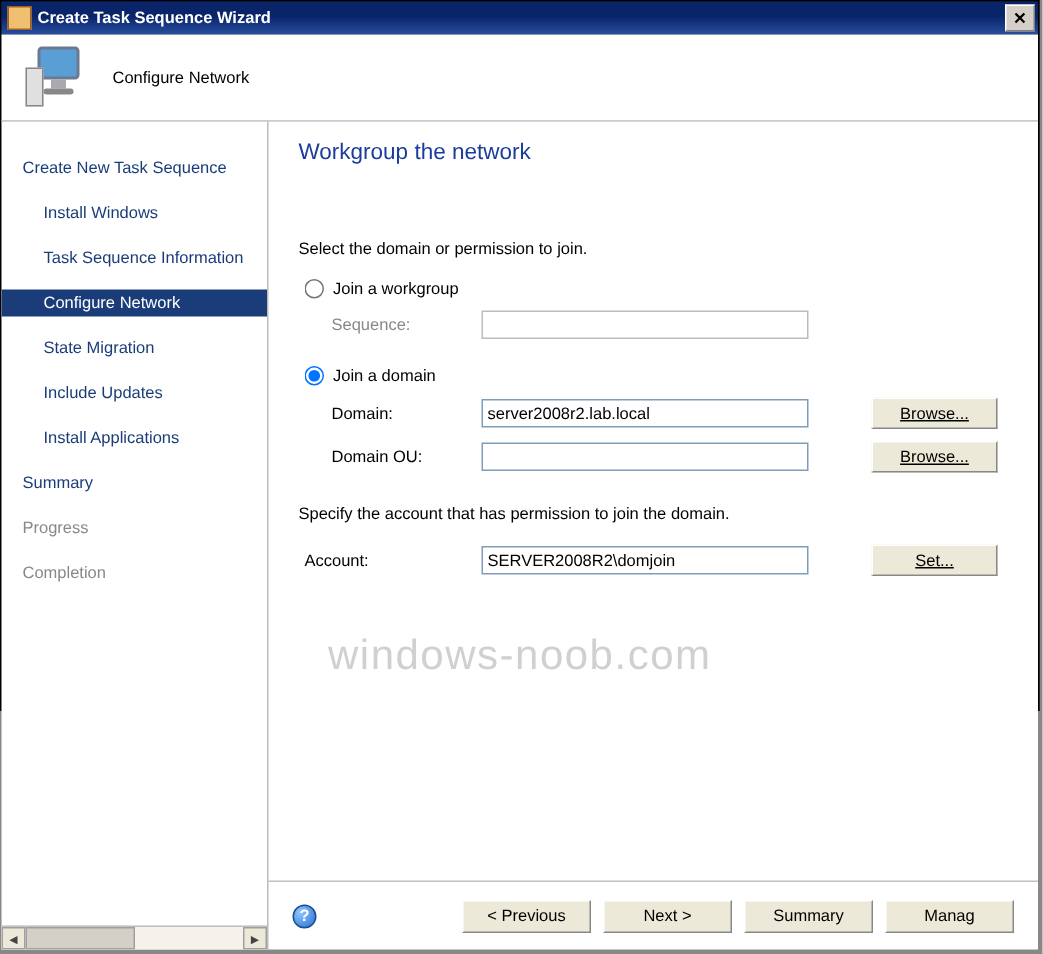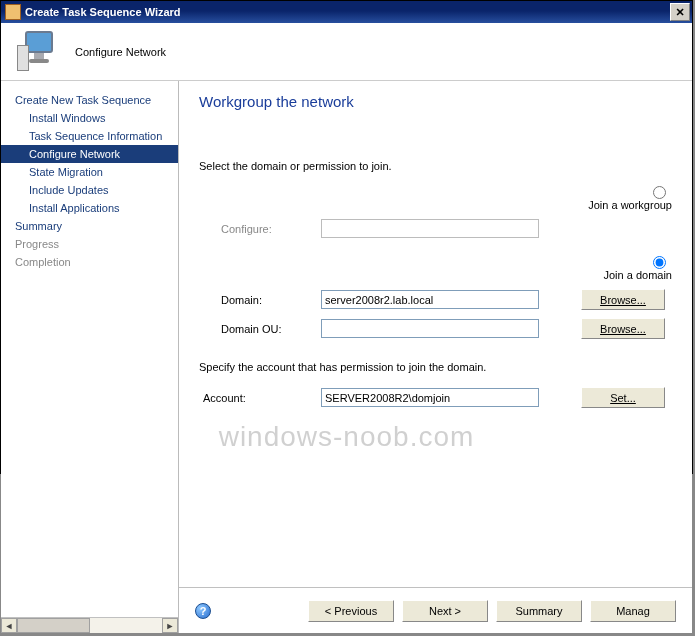--- a/index.html
+++ b/index.html
@@ -77,20 +77,21 @@
       padding-top: 10px;
       font-size: 11px;
       position: relative;
       overflow-x: hidden;
     }
     .sidebar .step {
       padding: 3px 6px 3px 14px;
       color: #1a3d7a;
       white-space: nowrap;
       cursor: default;
+      margin-top: 12px;
     }
     .sidebar .step.sub { padding-left: 28px; }
     .sidebar .step.selected {
       background: #1a3d7a; color: #fff;
     }
     .sidebar .step.disabled {
       color: #888;
     }
     .sidebar .hscroll {
       position: absolute; bottom: 0; left:0; right:0; height:16px;
@@ -108,21 +109,21 @@
       flex: 1;
       position: relative;
       padding: 12px 20px 12px 20px;
     }
     .content h1 {
       color: #1a3d9a; font-size: 15px; font-weight: normal;
       margin-bottom: 50px;
       font-family: "Segoe UI", Tahoma, sans-serif;
     }
     .instr { font-size:11px; margin-bottom:14px; }
-    .radio-row { display:flex; align-items:flex-end; margin-bottom:8px; padding-left:4px;flex-direction:column; }
+    .radio-row { display:flex; align-items:center; margin-bottom:8px; padding-left:4px; }
     .radio-row input[type=radio] { margin-right:6px; }
     .radio-row label { font-size:11px; }
     .form-row { display:flex; align-items:center; margin-bottom:8px; padding-left:22px; }
     .form-row .lbl { width: 100px; font-size:11px; }
     .form-row .lbl.disabled { color:#888; }
     .form-row input[type=text] {
       width: 218px; height: 19px;
       border: 1px solid #7f9db9;
       padding: 1px 3px; font-size:11px;
       font-family: Tahoma, sans-serif;
@@ -219,21 +220,21 @@
     <div class="content">
       <h1>Workgroup the network</h1>
 
       <div class="instr">Select the domain or permission to join.</div>
 
       <div class="radio-row">
         <input type="radio" name="joinopt" id="rw" style="">
         <label for="rw">Join a workgroup</label>
       </div>
       <div class="form-row">
-        <span class="lbl disabled">Configure:</span>
+        <span class="lbl disabled">Sequence:</span>
         <input type="text" disabled="" value="" style="">
       </div>
 
       <div style="height:10px"></div>
 
       <div class="radio-row">
         <input type="radio" name="joinopt" id="rd" checked="" style="">
         <label for="rd">Join a domain</label>
       </div>
       <div class="form-row">

